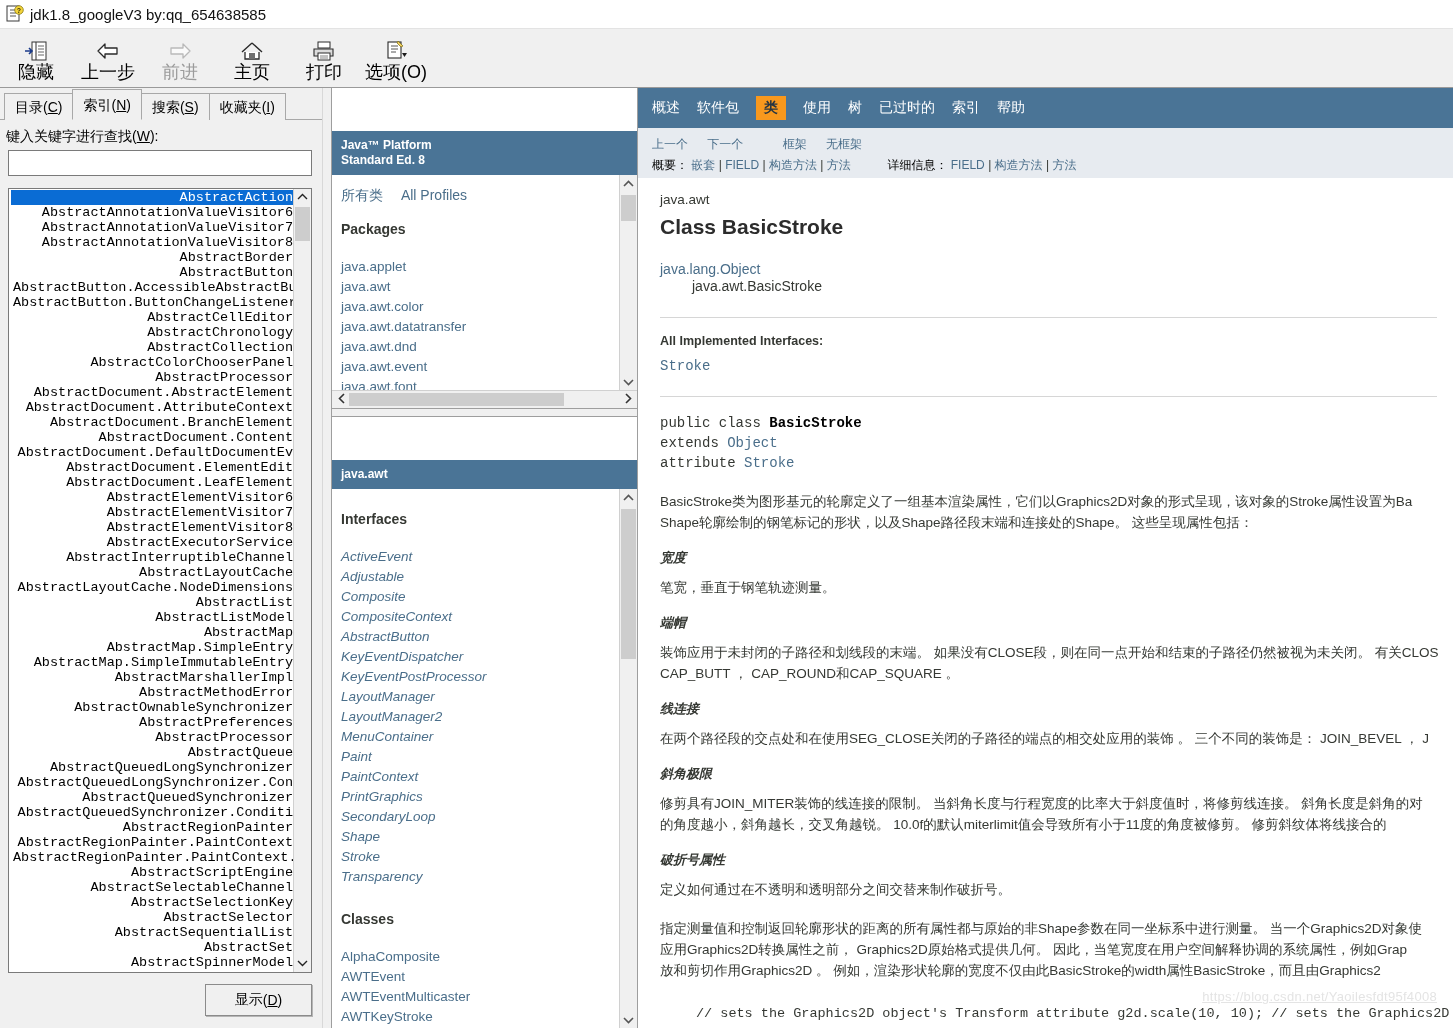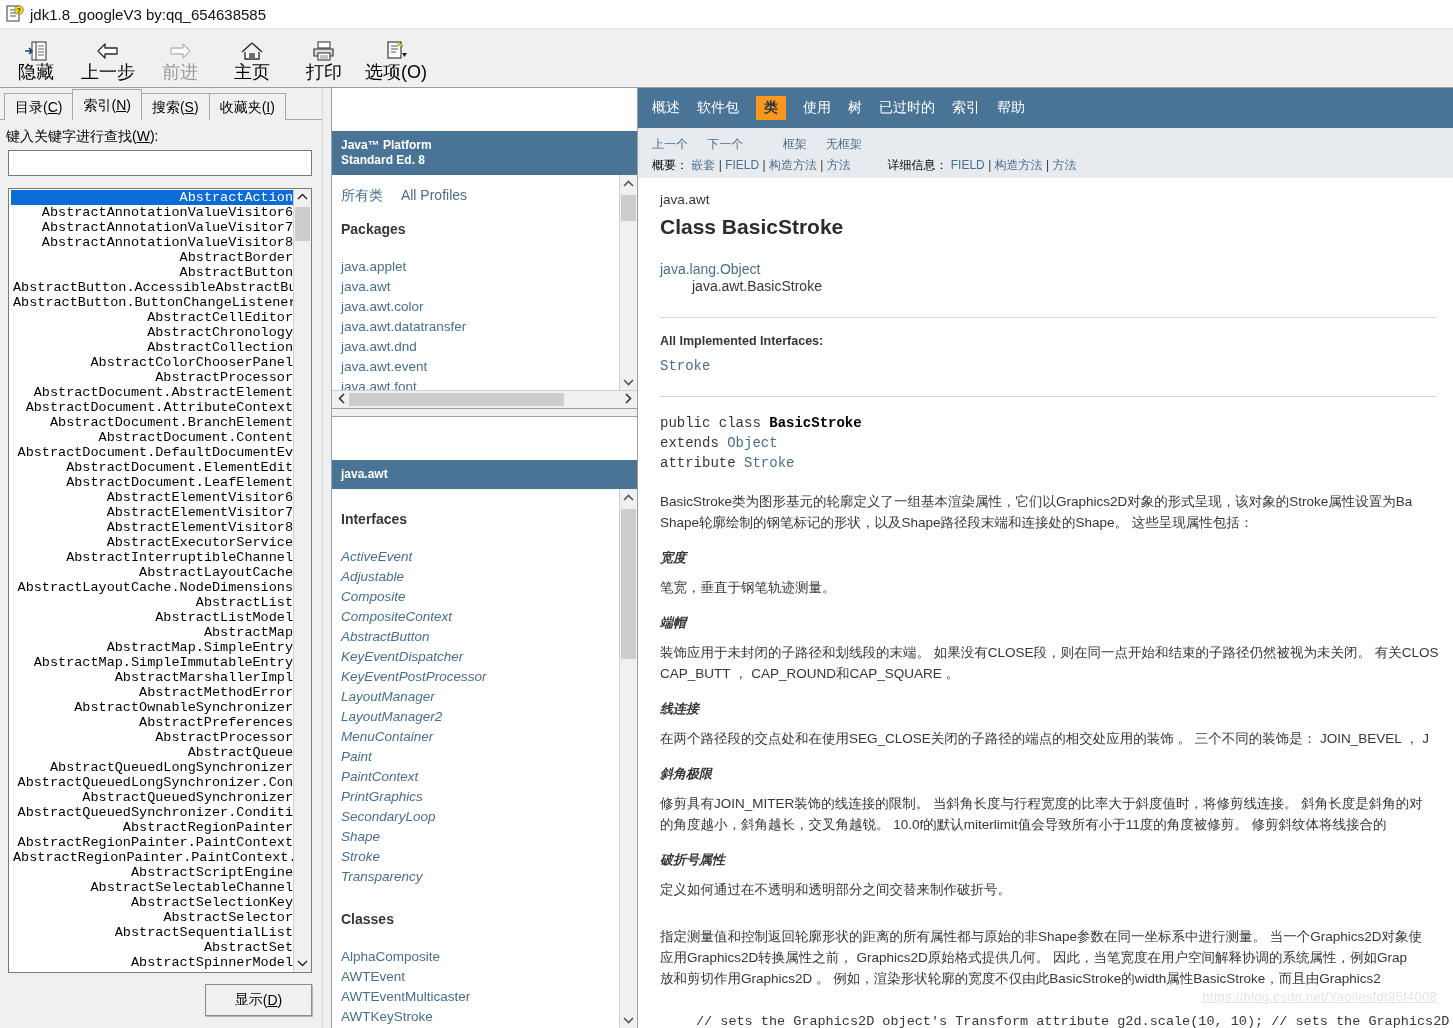--- a/index.html
+++ b/index.html
@@ -549,21 +549,21 @@
           <div class="dd">CAP_BUTT ， CAP_ROUND和CAP_SQUARE 。</div>
           <div class="dt">线连接</div>
           <div class="dd">在两个路径段的交点处和在使用SEG_CLOSE关闭的子路径的端点的相交处应用的装饰 。 三个不同的装饰是： JOIN_BEVEL ， J</div>
           <div class="dt">斜角极限</div>
           <div class="dd">修剪具有JOIN_MITER装饰的线连接的限制。 当斜角长度与行程宽度的比率大于斜度值时，将修剪线连接。 斜角长度是斜角的对</div>
           <div class="dd">的角度越小，斜角越长，交叉角越锐。 10.0f的默认miterlimit值会导致所有小于11度的角度被修剪。 修剪斜纹体将线接合的</div>
           <div class="dt">破折号属性</div>
           <div class="dd">定义如何通过在不透明和透明部分之间交替来制作破折号。</div>
         </div>
 
-      <div class="dd" style="margin-top:26px;">指定测量值和控制返回轮廓形状的距离的所有属性都与原始的非Shape参数在同一坐标系中进行测量。 当一个Graphics2D对象使</div>
+      <div class="dd" style="margin-top:18px;">指定测量值和控制返回轮廓形状的距离的所有属性都与原始的非Shape参数在同一坐标系中进行测量。 当一个Graphics2D对象使</div>
       <div class="dd">应用Graphics2D转换属性之前， Graphics2D原始格式提供几何。 因此，当笔宽度在用户空间解释协调的系统属性，例如Grap</div>
       <div class="dd">放和剪切作用Graphics2D 。 例如，渲染形状轮廓的宽度不仅由此BasicStroke的width属性BasicStroke，而且由Graphics2</div>
 
       <pre class="snippet">// sets the Graphics2D object's Transform attribute g2d.scale(10, 10); // sets the Graphics2D
 (new BasicStroke(1.5f));</pre>
 
       <div id="watermark">https://blog.csdn.net/Yaoilesfdt95f4008</div>
     </div>
   </div>
 </div>

